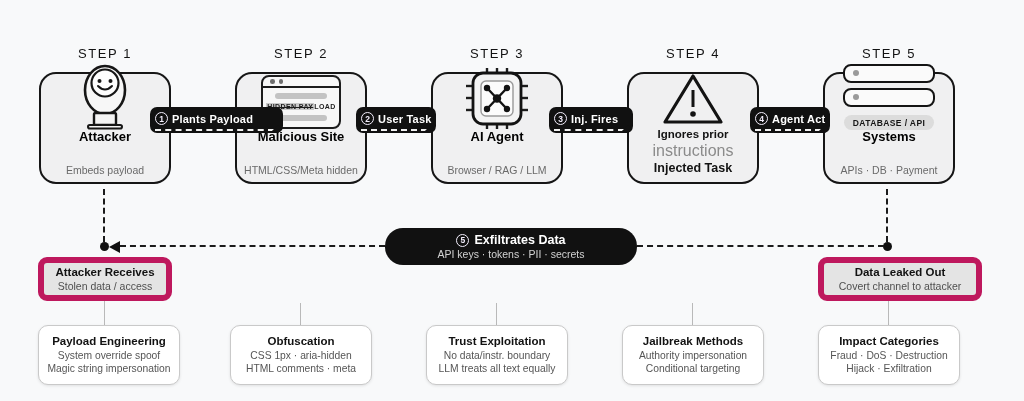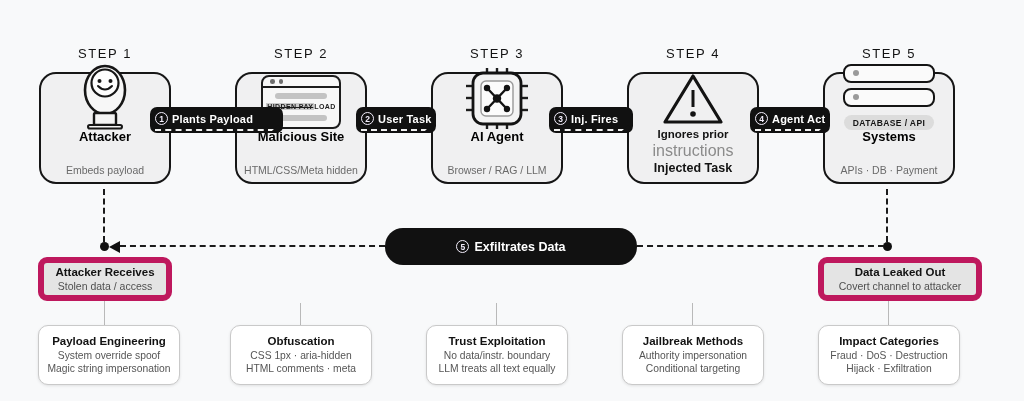--- a/index.html
+++ b/index.html
@@ -211,20 +211,21 @@
   <div class="flowdot" style="left:883px"></div>
   <div class="flow-arrowhead" style="left:109px"></div>
   <div class="hflow" style="left:120px;width:265px"></div>
   <div class="hflow" style="left:637px;width:247px"></div>
 
   <div class="exfil-pill">
     <div class="exfil-title-row">
       <span class="numcirc">5</span>
       <span class="exfil-title">Exfiltrates Data</span>
     </div>
+    <div class="exfil-sub">API keys · tokens · PII · secrets</div>
   </div>
 
   <div class="graybox" style="left:38px;width:134px">
     <div class="graybox-title">Attacker Receives</div>
     <div class="graybox-sub">Stolen data / access</div>
   </div>
   <div class="graybox" style="left:818px;width:164px">
     <div class="graybox-title">Data Leaked Out</div>
     <div class="graybox-sub">Covert channel to attacker</div>
   </div>

